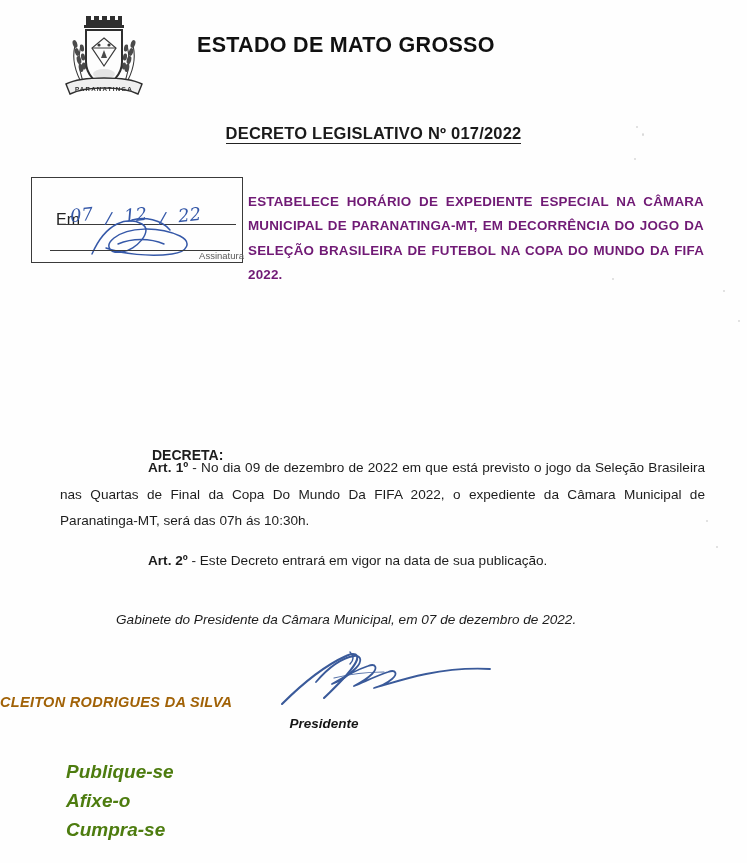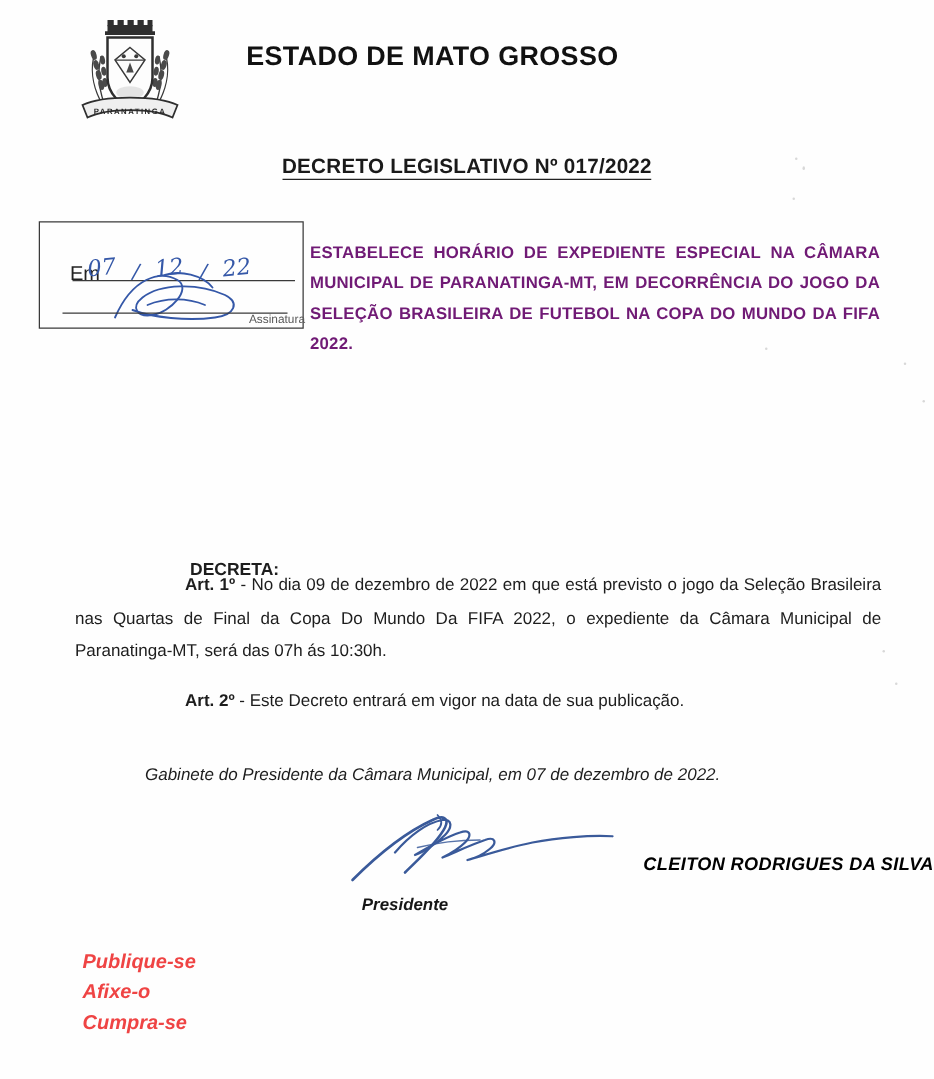--- a/index.html
+++ b/index.html
@@ -188,51 +188,51 @@
   .sig-scrawl {
     position: absolute;
     left: 276px;
     top: 0px;
     width: 230px;
     height: 58px;
   }
   .sig-name {
     position: absolute;
     left: 0;
-    top: 36px;
-    width: 747px;
-    text-align: right;
+    top: 46px;
+    width: 747px;
+    text-align: left;
     font-size: 14.5px;
     font-weight: bold;
     font-style: italic;
     letter-spacing: 0.3px;
-    color: #000000;
+    color: #a16207;
   }
   .sig-role {
     position: absolute;
     left: 0;
     top: 68px;
     width: 648px;
     text-align: center;
     font-size: 13.5px;
     font-weight: bold;
     font-style: italic;
     color: #161616;
   }
 
   
   .orders {
     position: absolute;
     left: 66px;
     top: 758px;
-    font-size: 16px;
+    font-size: 19px;
     font-weight: bold;
     font-style: italic;
     line-height: 1.52;
-    color: #ef4444;
+    color: #4d7c0f;
   }
 
   
   .speck {
     position: absolute;
     background: #d8d8d8;
     border-radius: 50%;
     pointer-events: none;
   }
 </style>

